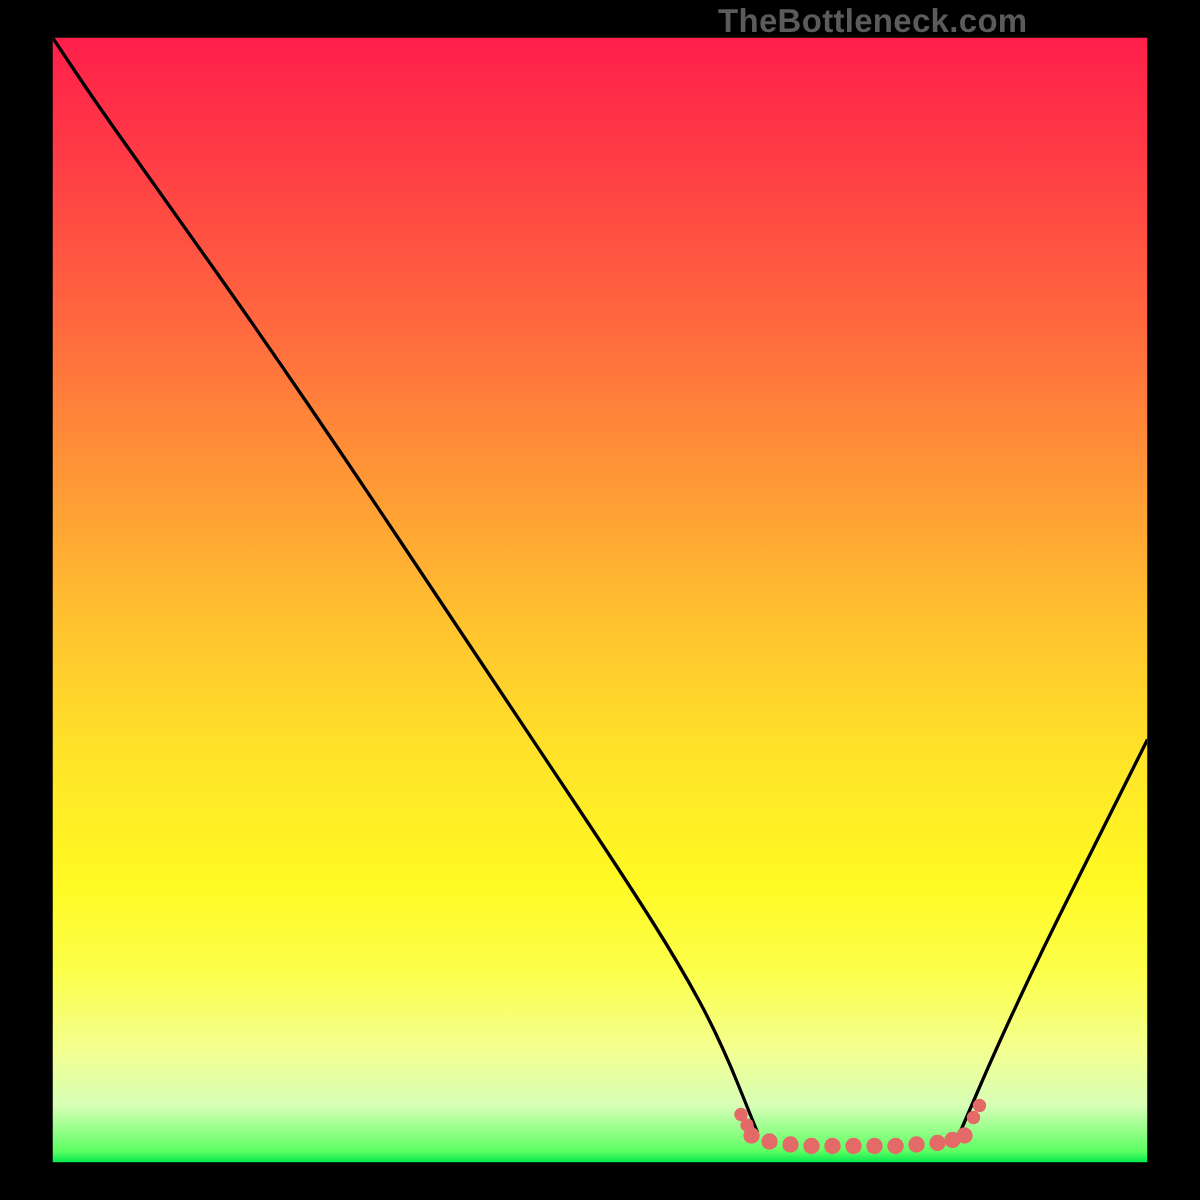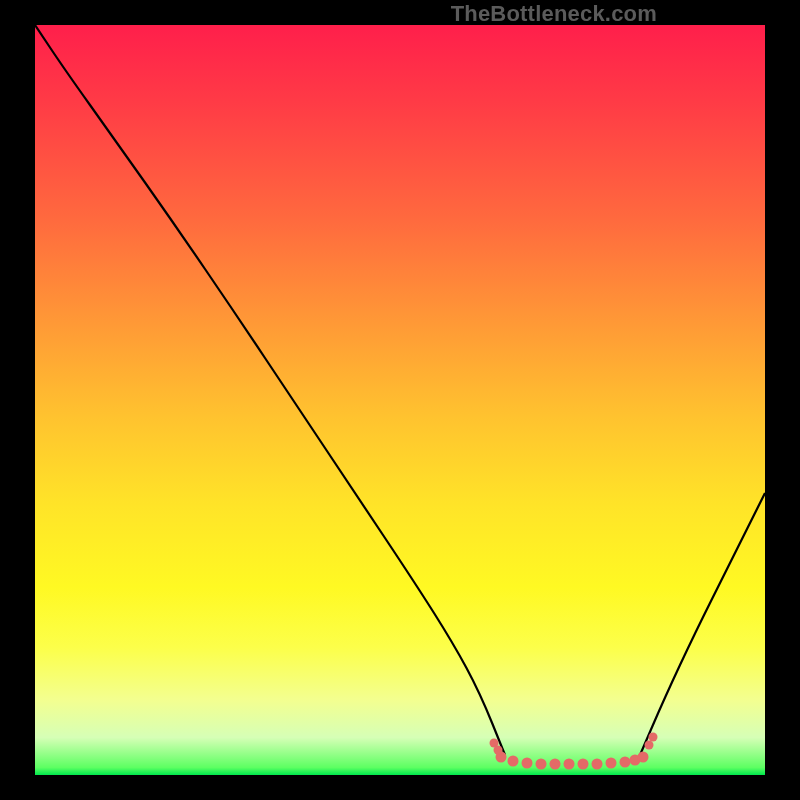--- a/index.html
+++ b/index.html
@@ -8,20 +8,21 @@
     width: 800px;
     height: 800px;
     background: #000;
     font-family: Arial, Helvetica, sans-serif;
   }
   .chart-wrap {
     position: relative;
     width: 663px;
     height: 800px;
     background: #000;
+    padding-left: 28px;
   }
   .watermark {
     position: absolute;
     top: 1px;
     right: 6px;
     color: #5b5b5b;
     font-size: 22px;
     font-weight: 600;
     letter-spacing: 0.2px;
     z-index: 5;

